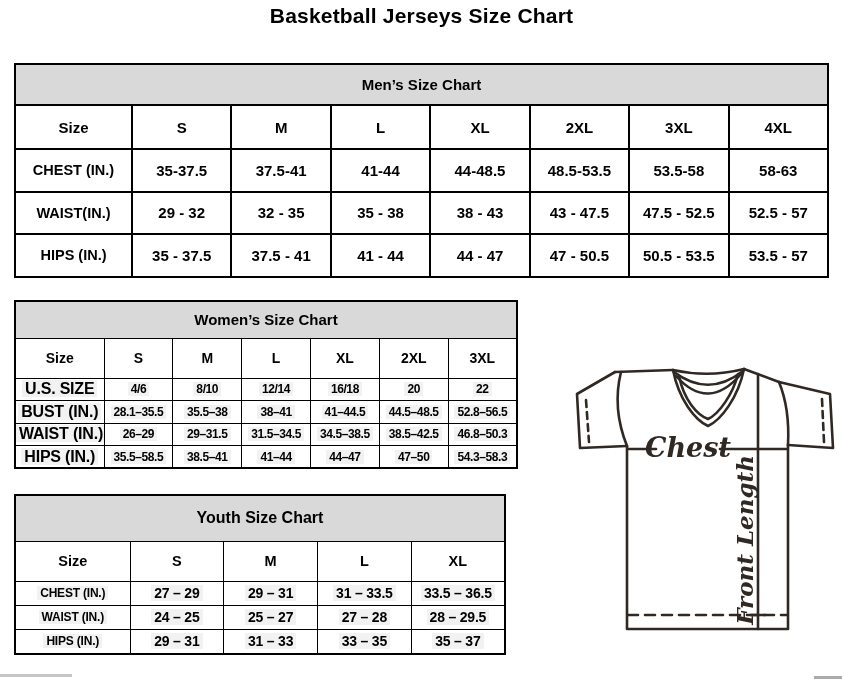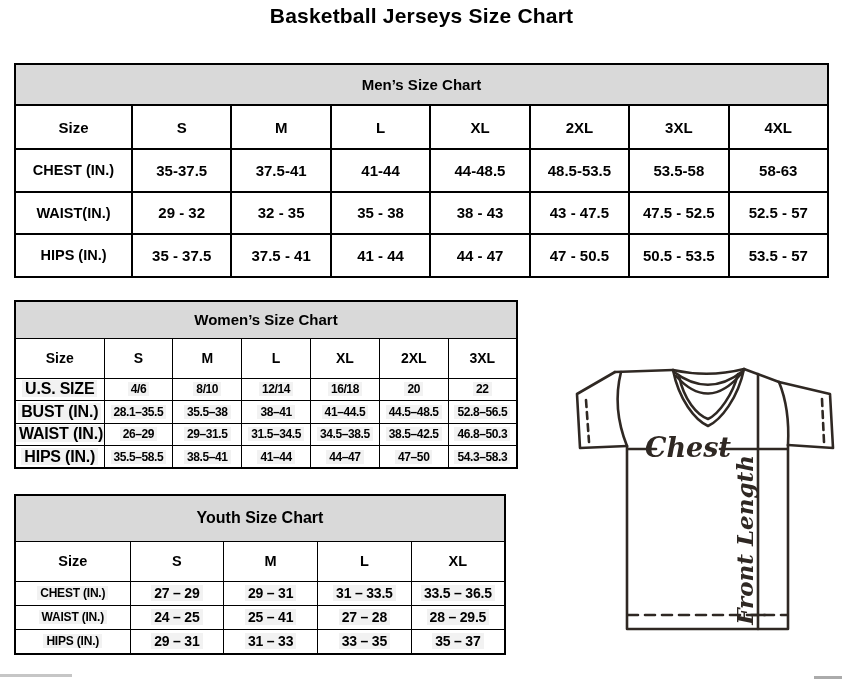--- a/index.html
+++ b/index.html
@@ -210,21 +210,21 @@
   <tr class="data-row">
     <th class="rowlabel"><span class="hl">CHEST (IN.)</span></th>
     <td><span class="hl">27 – 29</span></td>
     <td><span class="hl">29 – 31</span></td>
     <td><span class="hl">31 – 33.5</span></td>
     <td><span class="hl">33.5 – 36.5</span></td>
   </tr>
   <tr class="data-row">
     <th class="rowlabel"><span class="hl">WAIST (IN.)</span></th>
     <td><span class="hl">24 – 25</span></td>
-    <td><span class="hl">25 – 41</span></td>
+    <td><span class="hl">25 – 27</span></td>
     <td><span class="hl">27 – 28</span></td>
     <td><span class="hl">28 – 29.5</span></td>
   </tr>
   <tr class="data-row">
     <th class="rowlabel"><span class="hl">HIPS (IN.)</span></th>
     <td><span class="hl">29 – 31</span></td>
     <td><span class="hl">31 – 33</span></td>
     <td><span class="hl">33 – 35</span></td>
     <td><span class="hl">35 – 37</span></td>
   </tr>

